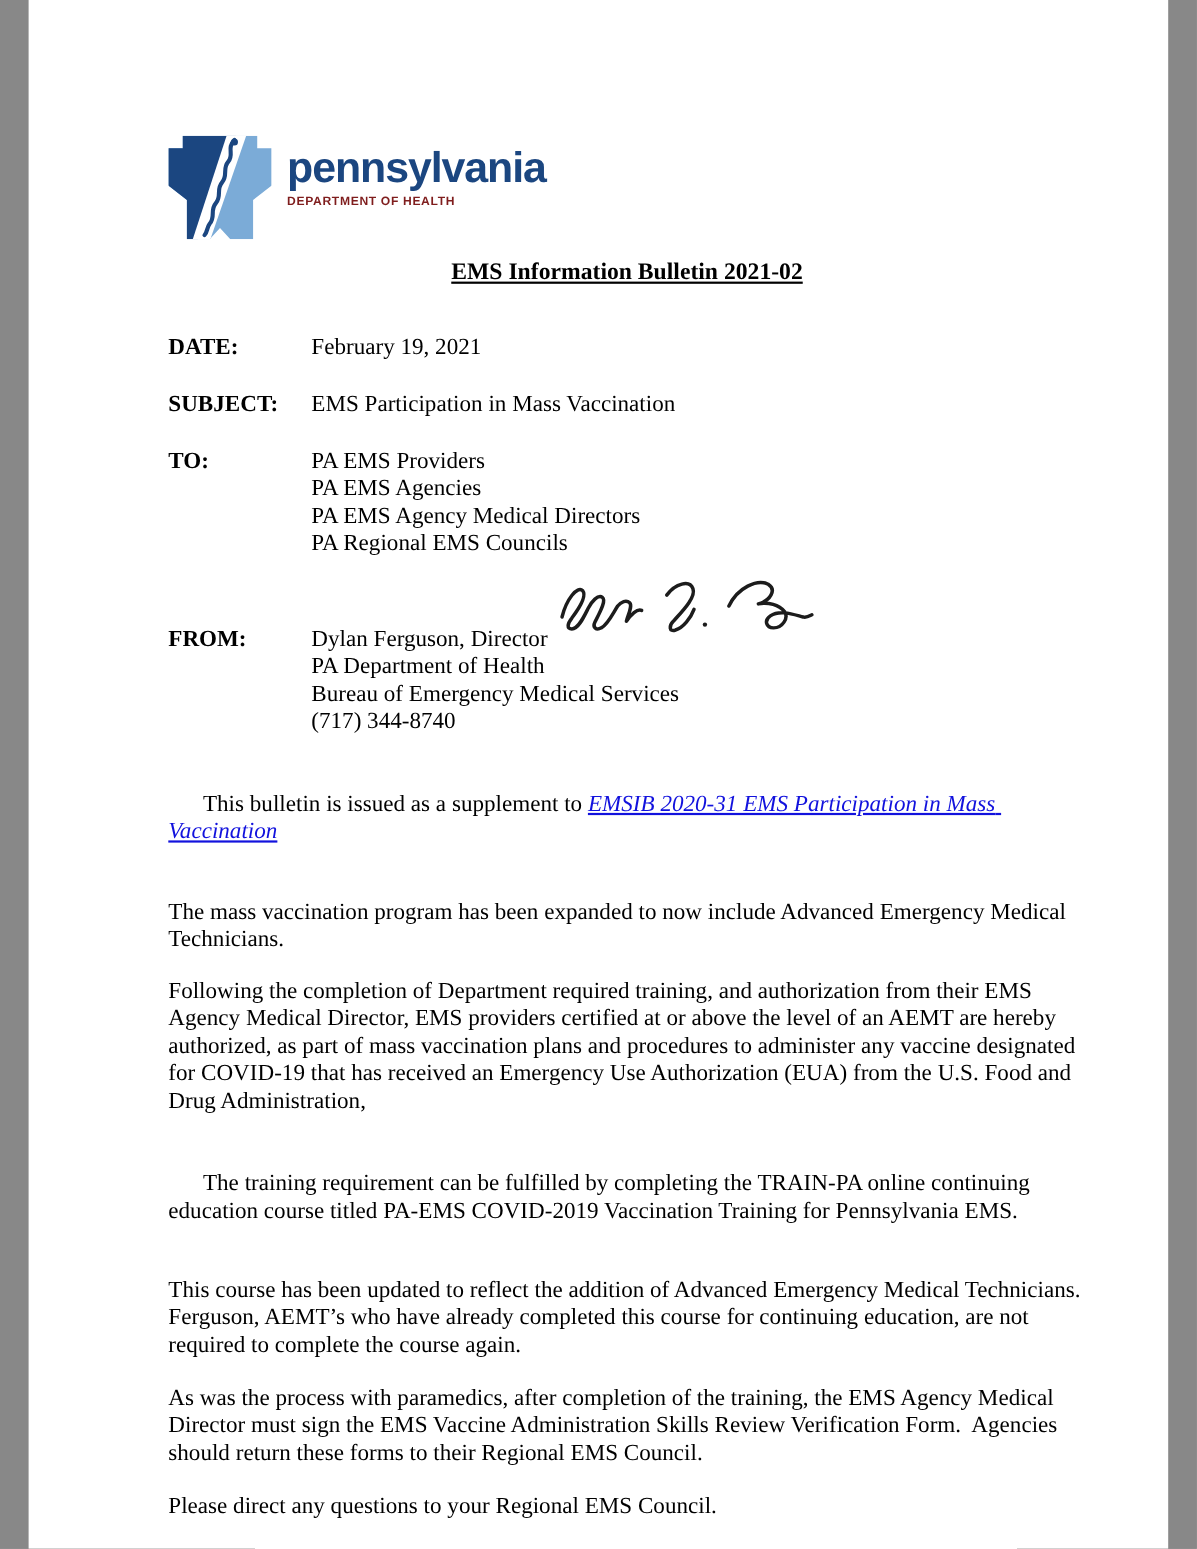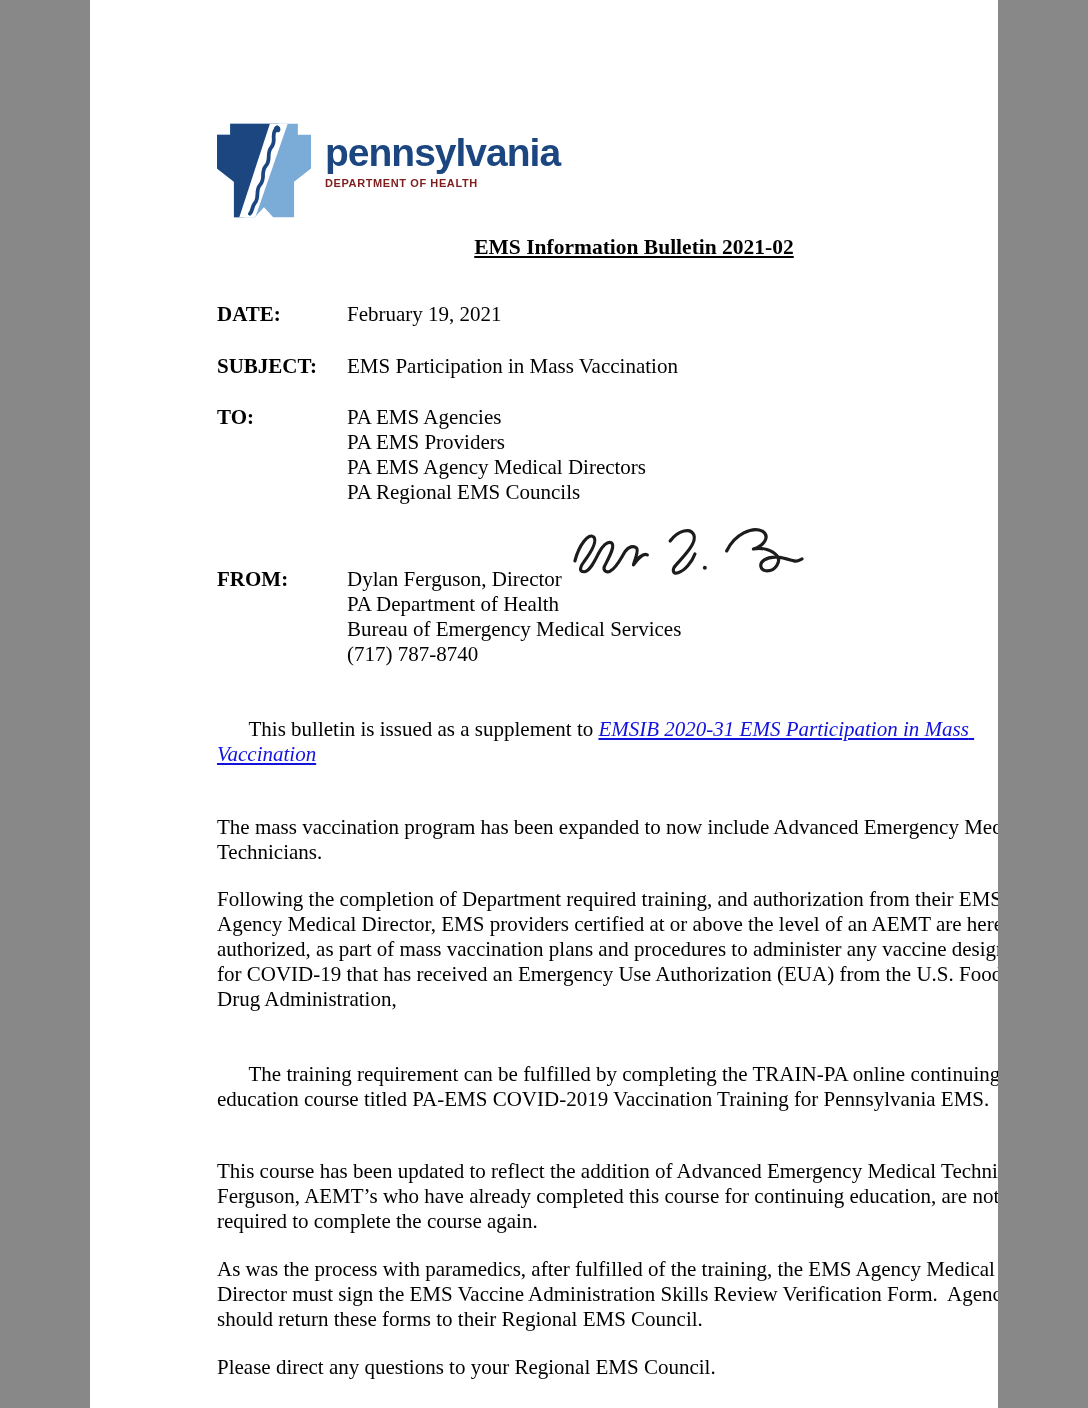--- a/index.html
+++ b/index.html
@@ -1,19 +1,19 @@
 <!DOCTYPE html>
 <html><head>
 <meta charset="utf-8">
 <style>
   * { margin: 0; padding: 0; box-sizing: border-box; }
   html, body { background: #888; }
   .page {
     position: relative;
-    width: 908px;
+    width: 1036px;
     height: 1408px;
     margin: 0 auto;
     background: #ffffff;
     font-family: "Liberation Serif", serif;
     color: #000000;
     overflow: hidden;
   }
   .doc {
     position: absolute;
     left: 127px;
@@ -102,52 +102,52 @@
     </div>
 
     <div class="meta-row meta-subject">
       <div class="meta-label">SUBJECT:</div>
       <div>EMS Participation in Mass Vaccination</div>
     </div>
 
     <div class="meta-row meta-to">
       <div class="meta-label">TO:</div>
       <div>
+        <div>PA EMS Providers</div>
         <div>PA EMS Agencies</div>
-        <div>PA EMS Providers</div>
         <div>PA EMS Agency Medical Directors</div>
         <div>PA Regional EMS Councils</div>
       </div>
     </div>
 
     <div class="meta-row meta-from">
       <div class="meta-label">FROM:</div>
       <div>
         <div>Dylan Ferguson, Director</div>
         <div>PA Department of Health</div>
         <div>Bureau of Emergency Medical Services</div>
-        <div>(717) 787-8740</div>
+        <div>(717) 344-8740</div>
       </div>
     </div>
 
     <div class="para gap23">
       <span>This bulletin is issued as a supplement to </span><a class="doc-link" href="#" style="color: rgb(18, 18, 221);">EMSIB 2020-31 EMS Participation in Mass Vaccination</a>
     </div>
 
     <div class="para gap22">The mass vaccination program has been expanded to now include Advanced Emergency Medical Technicians.</div>
 
     <div class="para gap25">Following the completion of Department required training, and authorization from their EMS Agency Medical Director, EMS providers certified at or above the level of an AEMT are hereby authorized, as part of mass vaccination plans and procedures to administer any vaccine designated for COVID-19 that has received an Emergency Use Authorization (EUA) from the U.S. Food and Drug Administration,</div>
 
     <div class="para gap22">
       <span>The training requirement can be fulfilled by completing the TRAIN-PA online continuing education course titled </span><span class="italic">PA-EMS COVID-2019 Vaccination Training for Pennsylvania EMS</span><span>.</span>
     </div>
 
     <div class="para gap23">This course has been updated to reflect the addition of Advanced Emergency Medical Technicians.  Ferguson, AEMT’s who have already completed this course for continuing education, are not required to complete the course again.</div>
 
-    <div class="para gap23">As was the process with paramedics, after fulfilled of the training, the EMS Agency Medical Director must sign the EMS Vaccine Administration Skills Review Verification Form.  Agencies should return these forms to their Regional EMS Council.</div>
+    <div class="para gap23">As was the process with paramedics, after completion of the training, the EMS Agency Medical Director must sign the EMS Vaccine Administration Skills Review Verification Form.  Agencies should return these forms to their Regional EMS Council.</div>
 
     <div class="para">Please direct any questions to your Regional EMS Council.</div>
 
   </div>
 
   <svg class="signature" viewBox="0 0 240 62">
     <g fill="none" stroke="#1c1c1c" stroke-width="3.2" stroke-linecap="round" stroke-linejoin="round">
       <path d="M8,46 C12,30 22,17 27,22 C31,27 23,39 17,47 C13,52 12,57 17,57 C23,57 28,46 32,38 C35,32 41,25 45,28 C49,31 42,43 38,51 C36,55 39,59 44,56 C50,53 55,42 59,36 C62,32 67,30 70,33 C73,36 68,45 67,50 C71,44 77,38 81,40"></path>
       <path d="M104,26 C112,15 125,12 128,20 C131,28 118,41 110,50 C106,54 106,60 112,58 C119,56 126,47 129,39"></path>
       <circle cx="139" cy="53" r="2" fill="#1c1c1c" stroke="none"></circle>

